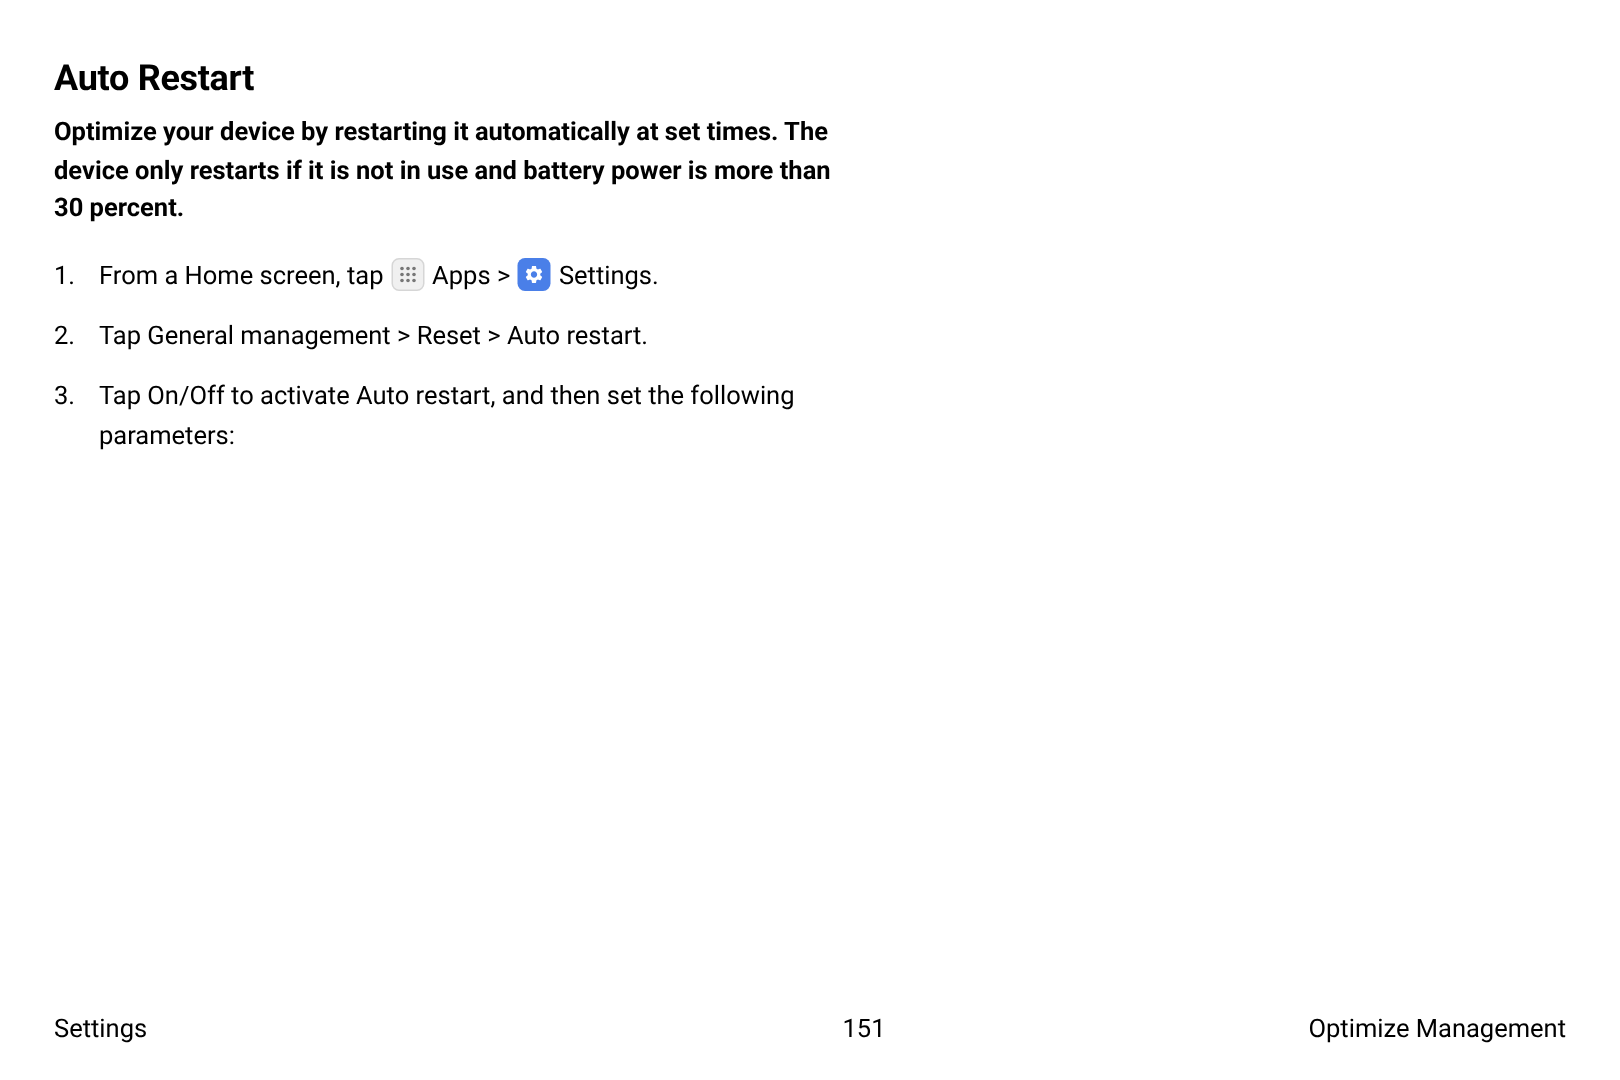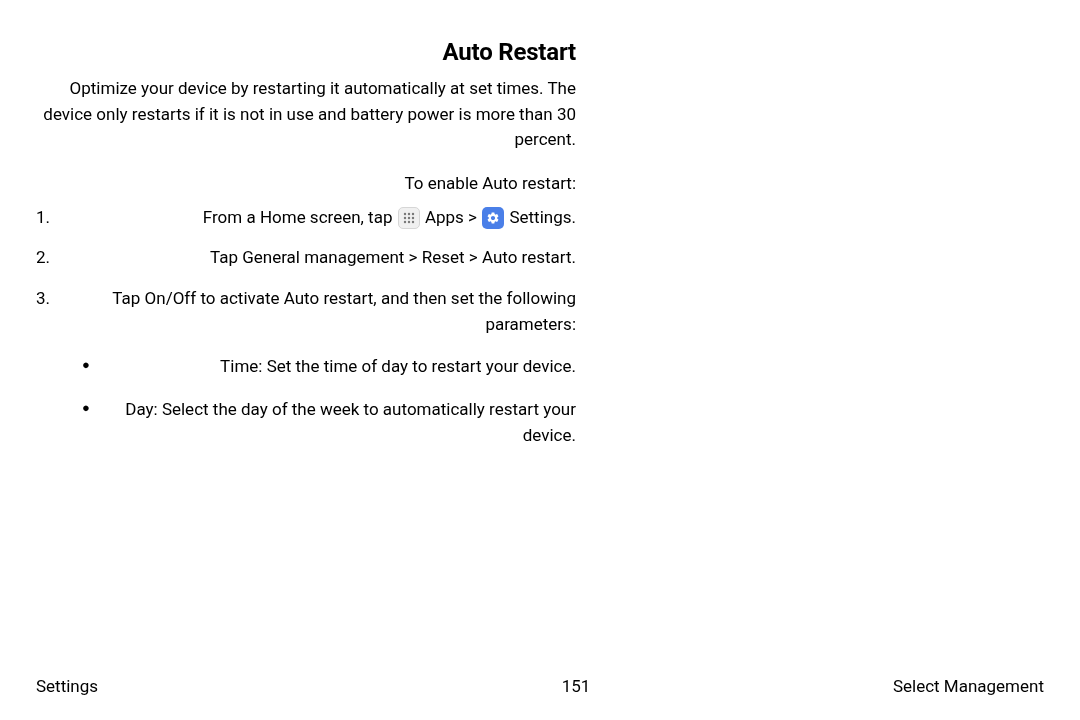--- a/index.html
+++ b/index.html
@@ -11,32 +11,32 @@
       font-family: -apple-system, BlinkMacSystemFont, "Segoe UI", Roboto, Helvetica, Arial, sans-serif;
       width: 1080px;
       height: 720px;
       background: #ffffff;
       color: #000000;
       position: relative;
       padding: 38px 36px 0 36px;
     }
     .content {
       max-width: 540px;
-      text-align: right;
     }
     h1 {
       font-size: 24px;
       font-weight: 700;
       margin-bottom: 10px;
       letter-spacing: -0.2px;
     }
     .intro {
       font-size: 17px;
       line-height: 1.5;
       margin-bottom: 18px;
+      font-weight: bold;
     }
     .note {
       font-size: 17px;
       line-height: 1.5;
       margin-bottom: 24px;
     }
     .note-label {
       font-weight: 700;
     }
     .enable-label {
@@ -123,21 +123,20 @@
   </style>
 </head>
 <body>
 
 <div class="content">
   <h1>Auto Restart</h1>
 
   <p class="intro">Optimize your device by restarting it automatically at set times. The device only restarts if it is not in use and battery power is more than 30 percent.</p>
 
 
-  <p class="enable-label">To enable Auto restart:</p>
 
   <ol>
     <li>
       <span>From a Home screen, tap </span><span class="icon-box icon-apps">
           <svg width="14" height="14" viewBox="0 0 14 14">
             <g fill="#777">
               <circle cx="3" cy="3" r="1.2"></circle>
               <circle cx="7" cy="3" r="1.2"></circle>
               <circle cx="11" cy="3" r="1.2"></circle>
               <circle cx="3" cy="7" r="1.2"></circle>
@@ -154,29 +153,21 @@
             <path fill="#ffffff" d="M19.14,12.94c0.04-0.3,0.06-0.61,0.06-0.94c0-0.32-0.02-0.64-0.07-0.94l2.03-1.58c0.18-0.14,0.23-0.41,0.12-0.61 l-1.92-3.32c-0.12-0.22-0.37-0.29-0.59-0.22l-2.39,0.96c-0.5-0.38-1.03-0.7-1.62-0.94L14.4,2.81c-0.04-0.24-0.24-0.41-0.48-0.41 h-3.84c-0.24,0-0.43,0.17-0.47,0.41L9.25,5.35C8.66,5.59,8.12,5.92,7.63,6.29L5.24,5.33c-0.22-0.08-0.47,0-0.59,0.22L2.74,8.87 C2.62,9.08,2.66,9.34,2.86,9.48l2.03,1.58C4.84,11.36,4.8,11.69,4.8,12s0.02,0.64,0.07,0.94l-2.03,1.58 c-0.18,0.14-0.23,0.41-0.12,0.61l1.92,3.32c0.12,0.22,0.37,0.29,0.59,0.22l2.39-0.96c0.5,0.38,1.03,0.7,1.62,0.94l0.36,2.54 c0.05,0.24,0.24,0.41,0.48,0.41h3.84c0.24,0,0.44-0.17,0.47-0.41l0.36-2.54c0.59-0.24,1.13-0.56,1.62-0.94l2.39,0.96 c0.22,0.08,0.47,0,0.59-0.22l1.92-3.32c0.12-0.22,0.07-0.47-0.12-0.61L19.14,12.94z M12,15.6c-1.98,0-3.6-1.62-3.6-3.6 s1.62-3.6,3.6-3.6s3.6,1.62,3.6,3.6S13.98,15.6,12,15.6z"></path>
           </svg>
         </span>
       <span class="bold">Settings</span><span>.</span>
     </li>
     <li>
       <span>Tap </span><span class="bold">General management &gt; Reset &gt; Auto restart</span><span>.</span>
     </li>
     <li>
       <span>Tap </span><span class="bold">On/Off</span><span> to activate Auto restart, and then set the following parameters:</span>
-      <ul>
-        <li>
-          <span class="bold">Time</span><span>: Set the time of day to restart your device.</span>
-        </li>
-        <li>
-          <span class="bold">Day</span><span>: Select the day of the week to automatically restart your device.</span>
-        </li>
-      </ul>
     </li>
   </ol>
 </div>
 
 <div class="footer">
   <span>Settings</span>
   <span class="footer-center">151</span>
-  <span>Select Management</span>
+  <span>Optimize Management</span>
 </div>
 
 </body></html>

